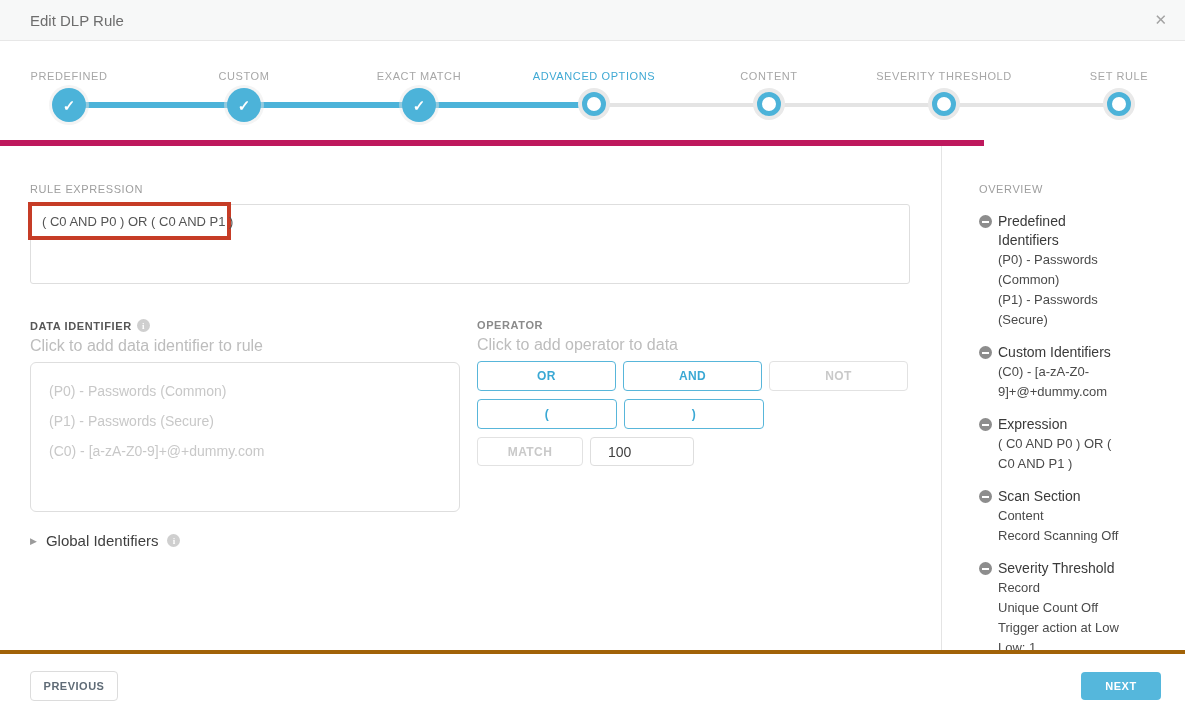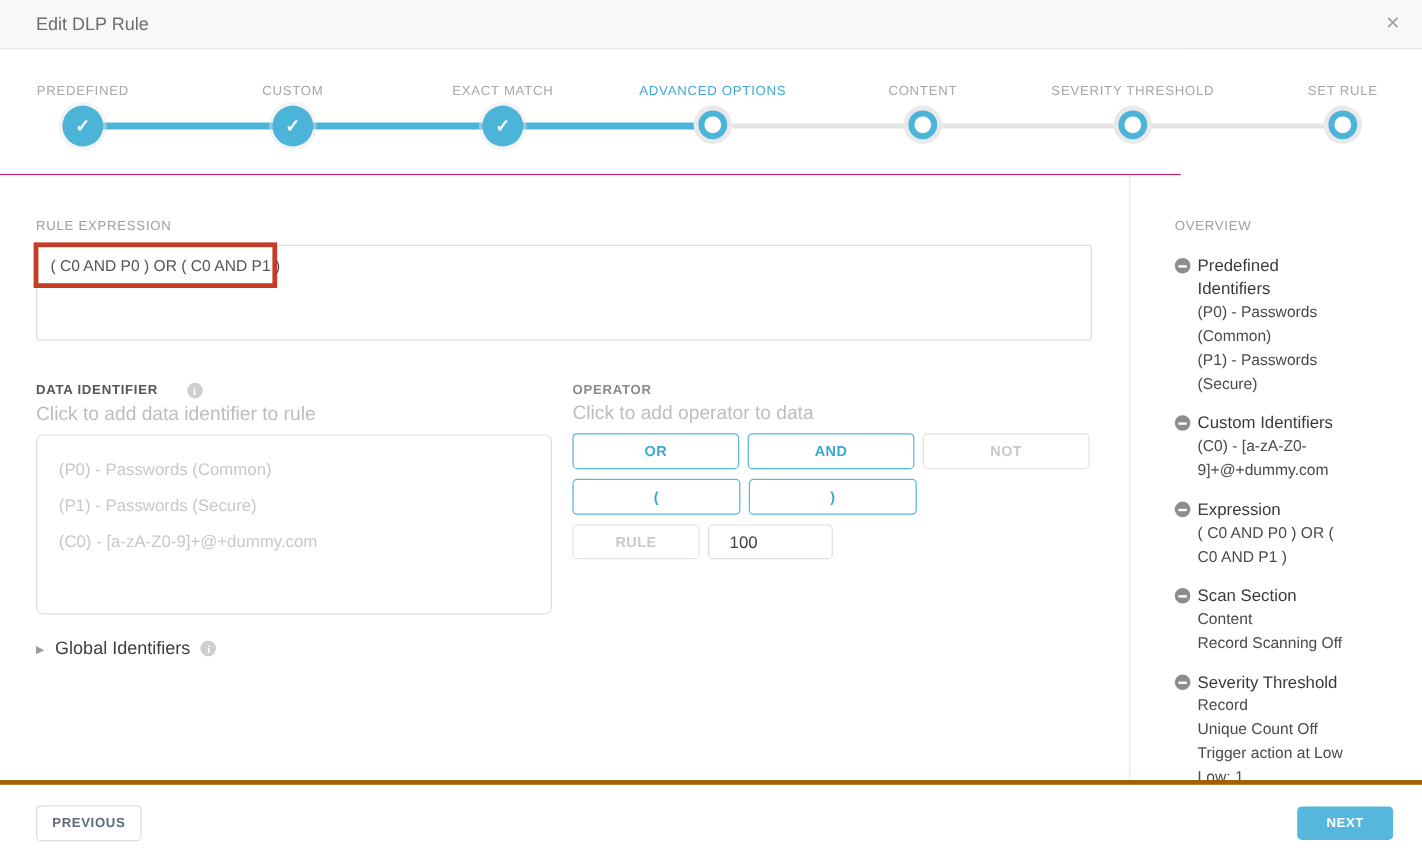--- a/index.html
+++ b/index.html
@@ -10,21 +10,21 @@
   
   .header { position:absolute; left:0; top:0; width:1185px; height:41px;
             background:#f7f8f8; border-bottom:1px solid #e7e7e7; }
   .header-title { position:absolute; left:30px; top:0; line-height:41px;
                   font-size:15px; color:#6d6d6d; }
   .close-x { position:absolute; right:18px; top:11px; font-size:15px; color:#a3a3a3;
              cursor:pointer; line-height:18px; }
 
   
   .stepper { position:absolute; left:0; top:41px; width:984px; height:105px;
-             background:#fff; border-bottom:1px solid #be185d; }
+             background:#fff; border-bottom:6px solid #be185d; }
   .track { position:absolute; height:6px; top:61px; border-radius:3px; }
   .track.blue { background:#4cb3d9; left:69px; width:525px; }
   .track.gray { background:#e4e4e4; height:4px; top:62px; left:594px; width:525px; }
   .step { position:absolute; top:29px; width:160px; display:flex; flex-direction:column;
           align-items:center; cursor:pointer; }
   .step-label { font-size:11px; letter-spacing:.6px; color:#a7a7a7; white-space:nowrap;
                 margin-bottom:5px; }
   .step.active .step-label { color:#3fa9d4; }
   .circle { margin-top:1px; }
   .circle.done { width:34px; height:34px; border-radius:50%; background:#4cb3d9;
@@ -44,21 +44,21 @@
   .expr-box { position:relative; margin-top:9px; width:880px; height:80px;
               border:1px solid #dedede; border-radius:3px; background:#fff; }
   .red-annotation { position:absolute; left:-3px; top:-3px; width:203px; height:38px;
                     border:4px solid #c63c26; display:flex; align-items:center;
                     background:#fff; }
   .expr-text { font-size:13px; color:#545454; padding-left:10px; white-space:nowrap; }
 
   .columns { display:flex; margin-top:35px; }
   .col-left { width:430px; }
   .col-right { width:431px; margin-left:17px; }
-  .label-row { display:flex; align-items:flex-start; gap:24px; }
+  .label-row { display:flex; align-items:center; gap:5px; }
 
   .info-icon { width:13px; height:13px; border-radius:50%; background:#cfcfcf; color:#fff;
                font-size:9px; font-weight:bold; display:inline-flex; align-items:center;
                justify-content:center; font-family:"Liberation Serif", serif; }
 
   .identifier-box { margin-top:7px; width:430px; height:150px; border:1px solid #dedede;
                     border-radius:6px; padding:13px 18px; background:#fff; }
   .identifier-item { font-size:14px; color:#c8c8c8; line-height:30px; cursor:pointer;
                      white-space:nowrap; }
 
@@ -188,21 +188,21 @@
           <div class="op-row">
             <div class="op-btn blue">OR</div>
             <div class="op-btn blue">AND</div>
             <div class="op-btn gray">NOT</div>
           </div>
           <div class="op-row">
             <div class="op-btn blue">(</div>
             <div class="op-btn blue">)</div>
           </div>
           <div class="op-row">
-            <div class="op-btn near">RULE</div>
+            <div class="op-btn near">MATCH</div>
             <input class="near-input" type="text" value="100" style="">
           </div>
         </div>
       </div>
     </div>
   </div>
 
   <div class="sidebar">
     <div class="ov-label">OVERVIEW</div>
 

